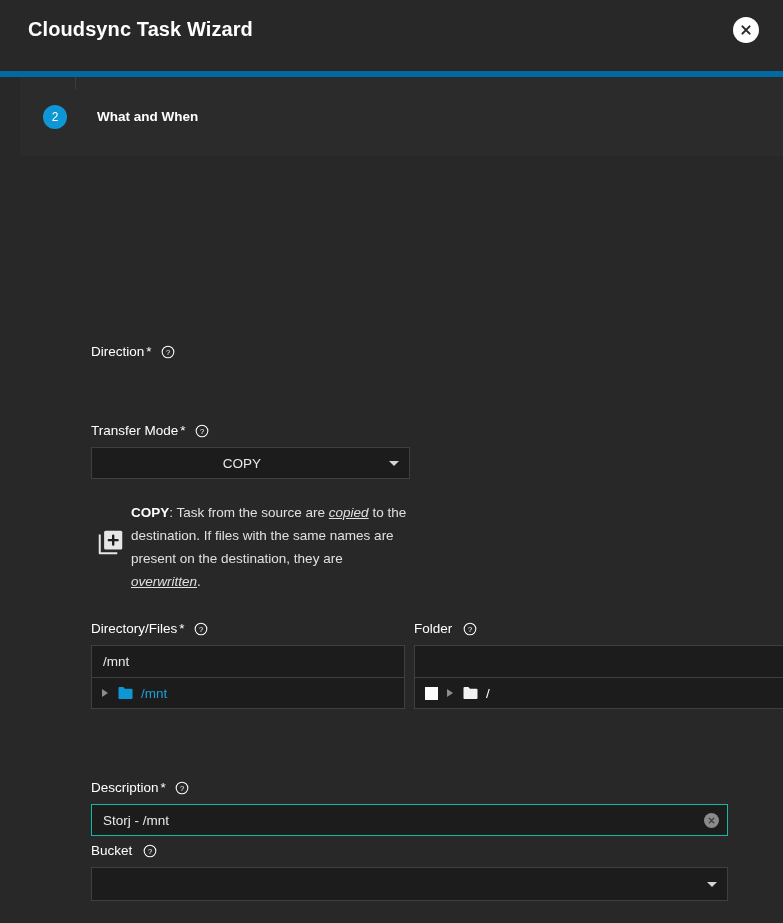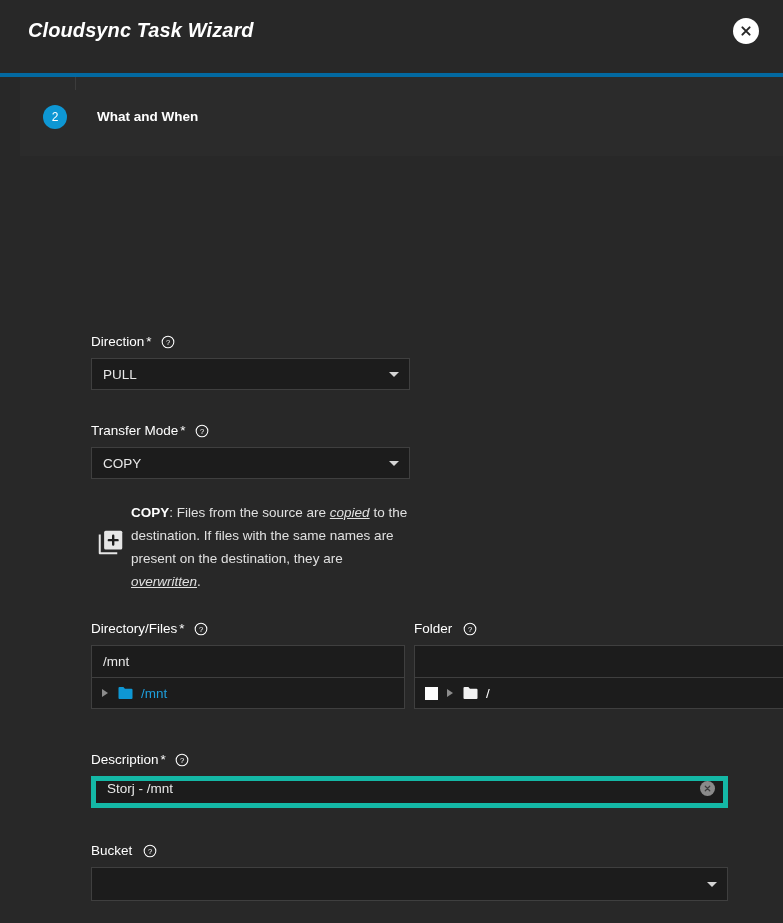--- a/index.html
+++ b/index.html
@@ -20,26 +20,25 @@
     display: flex;
     flex-direction: column;
     position: relative;
   }
 
   
   .titlebar {
     height: 77px;
     flex: 0 0 77px;
     background: #282828;
-    border-bottom: 4px solid #0369a1;
+    border-bottom: 6px solid #0369a1;
     display: flex;
     align-items: center;
     justify-content: space-between;
     padding: 0 24px 12px 28px;
-    font-style: italic;
   }
   .title {
     font-size: 20px;
     font-weight: bold;
     letter-spacing: .1px;
     color: #ffffff;
   }
   .close-btn {
     width: 26px;
     height: 26px;
@@ -146,23 +145,24 @@
     width: 0; height: 0;
     border-left: 5px solid transparent;
     border-right: 5px solid transparent;
     border-top: 5px solid #d4d4d4;
     margin-left: 8px;
     flex: 0 0 auto;
   }
 
   .text-input {
     background: #1c1c1c;
-    border: 5px solid #14b8a6;
+    border: 1px solid #14b8a6;
     height: 32px;
     display: flex;
+    align-items: center;
     padding: 0 8px 0 11px;
     font-size: 13.5px;
     color: #e8e8e8;
     cursor: text;
     position: relative;
   }
   .text-input .val { flex: 1 1 auto; overflow: hidden; text-overflow: ellipsis; white-space: nowrap; }
 
   .clear-btn {
     width: 15px; height: 15px;
@@ -263,38 +263,34 @@
   <div class="stepper">
     <div class="step-connector"></div>
     <div class="step">
       <div class="step-badge">2</div>
       <div class="step-label">What and When</div>
     </div>
   </div>
 
   <div class="form-area">
 
-    <div class="field" style="position:absolute; left:91px; top:178px; width:319px;">
+    <div class="field" style="position:absolute; left:91px; top:188px; width:319px;text-align:right;">
       <div class="field-label">
         <span>Direction</span>
         <span class="req-star">*</span>
         <span class="help-icon">
           <svg width="14" height="14" viewBox="0 0 24 24">
             <circle cx="12" cy="12" r="10" fill="none" stroke="#ffffff" stroke-width="1.8"></circle>
             <text x="12" y="17" font-size="13" fill="#ffffff" text-anchor="middle" font-family="Liberation Sans, sans-serif">?</text>
           </svg>
         </span>
       </div>
-      <div class="select">
-        <span class="val">PULL</span>
-        <span class="caret"></span>
-      </div>
-    </div>
-
-    <div class="field" style="position:absolute; left:91px; top:267px; width:319px;">
+    </div>
+
+    <div class="field" style="position:absolute; left:91px; top:267px; width:319px;text-align:center;">
       <div class="field-label">
         <span>Transfer Mode</span>
         <span class="req-star">*</span>
         <span class="help-icon">
           <svg width="14" height="14" viewBox="0 0 24 24">
             <circle cx="12" cy="12" r="10" fill="none" stroke="#ffffff" stroke-width="1.8"></circle>
             <text x="12" y="17" font-size="13" fill="#ffffff" text-anchor="middle" font-family="Liberation Sans, sans-serif">?</text>
           </svg>
         </span>
       </div>
@@ -306,21 +302,21 @@
 
     <div class="mode-desc" style="position:absolute; left:91px; top:345px; width:320px;">
       <div class="desc-icon">
         <svg width="30" height="30" viewBox="0 0 24 24">
           <path d="M3 6 L3 21 L17 21" fill="none" stroke="#e6e6e6" stroke-width="1.6" stroke-linejoin="round"></path>
           <rect x="6.5" y="3" width="14.5" height="15" rx="1.2" fill="#e6e6e6"></rect>
           <path d="M13.75 7 L13.75 14 M10.25 10.5 L17.25 10.5" stroke="#1c1c1c" stroke-width="1.9" stroke-linecap="round"></path>
         </svg>
       </div>
       <div class="desc-text">
-        <b>COPY</b><span>: Files from the source are </span><u>copied</u><span> to the destination. If files with the same names are present on the destination, they are </span><u>overwritten</u><span>.</span>
+        <b>COPY</b><span>: Task from the source are </span><u>copied</u><span> to the destination. If files with the same names are present on the destination, they are </span><u>overwritten</u><span>.</span>
       </div>
     </div>
 
     <div class="field tree-panel" style="position:absolute; left:91px; top:465px; width:314px;text-align:center;">
       <div class="field-label">
         <span>Directory/Files</span>
         <span class="req-star">*</span>
         <span class="help-icon">
           <svg width="14" height="14" viewBox="0 0 24 24">
             <circle cx="12" cy="12" r="10" fill="none" stroke="#ffffff" stroke-width="1.8"></circle>
@@ -365,21 +361,21 @@
           <span class="folder-icon">
             <svg width="17" height="14" viewBox="0 0 24 20">
               <path d="M2 3 A1.5 1.5 0 0 1 3.5 1.5 L9 1.5 L11.2 4 L20.5 4 A1.5 1.5 0 0 1 22 5.5 L22 17 A1.5 1.5 0 0 1 20.5 18.5 L3.5 18.5 A1.5 1.5 0 0 1 2 17 Z" fill="#f2f2f2"></path>
             </svg>
           </span>
           <span class="tree-label-white">/</span>
         </div>
       </div>
     </div>
 
-    <div class="field" style="position:absolute; left:91px; top:596px; width:637px;">
+    <div class="field" style="position:absolute; left:91px; top:624px; width:637px;">
       <div class="field-label">
         <span>Description</span>
         <span class="req-star">*</span>
         <span class="help-icon">
           <svg width="14" height="14" viewBox="0 0 24 24">
             <circle cx="12" cy="12" r="10" fill="none" stroke="#ffffff" stroke-width="1.8"></circle>
             <text x="12" y="17" font-size="13" fill="#ffffff" text-anchor="middle" font-family="Liberation Sans, sans-serif">?</text>
           </svg>
         </span>
       </div>

